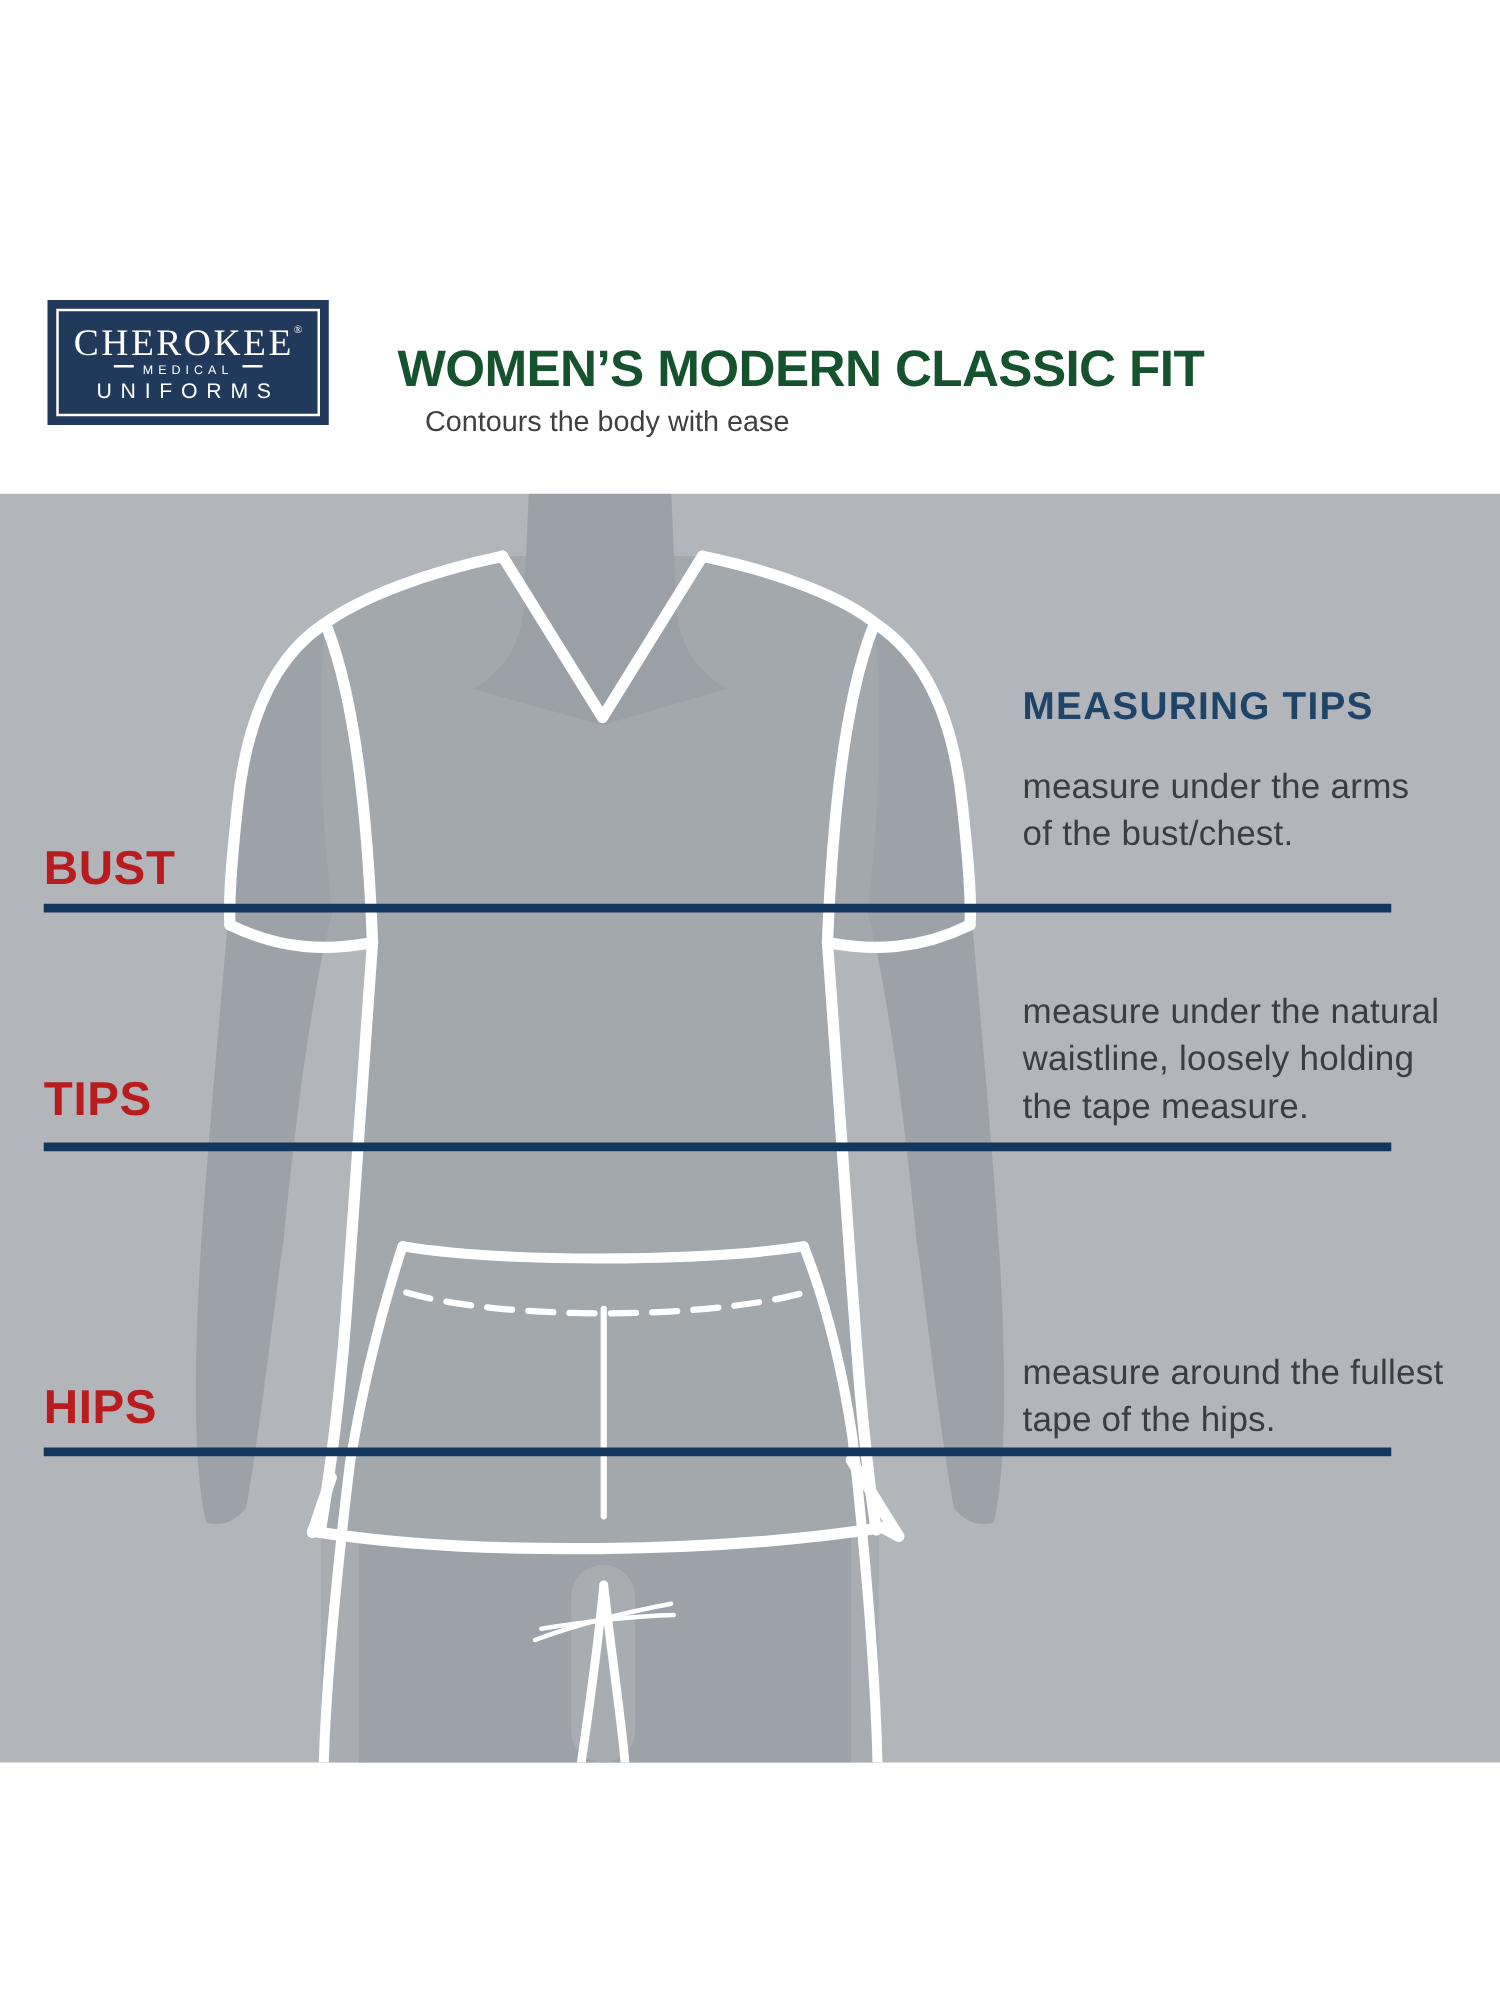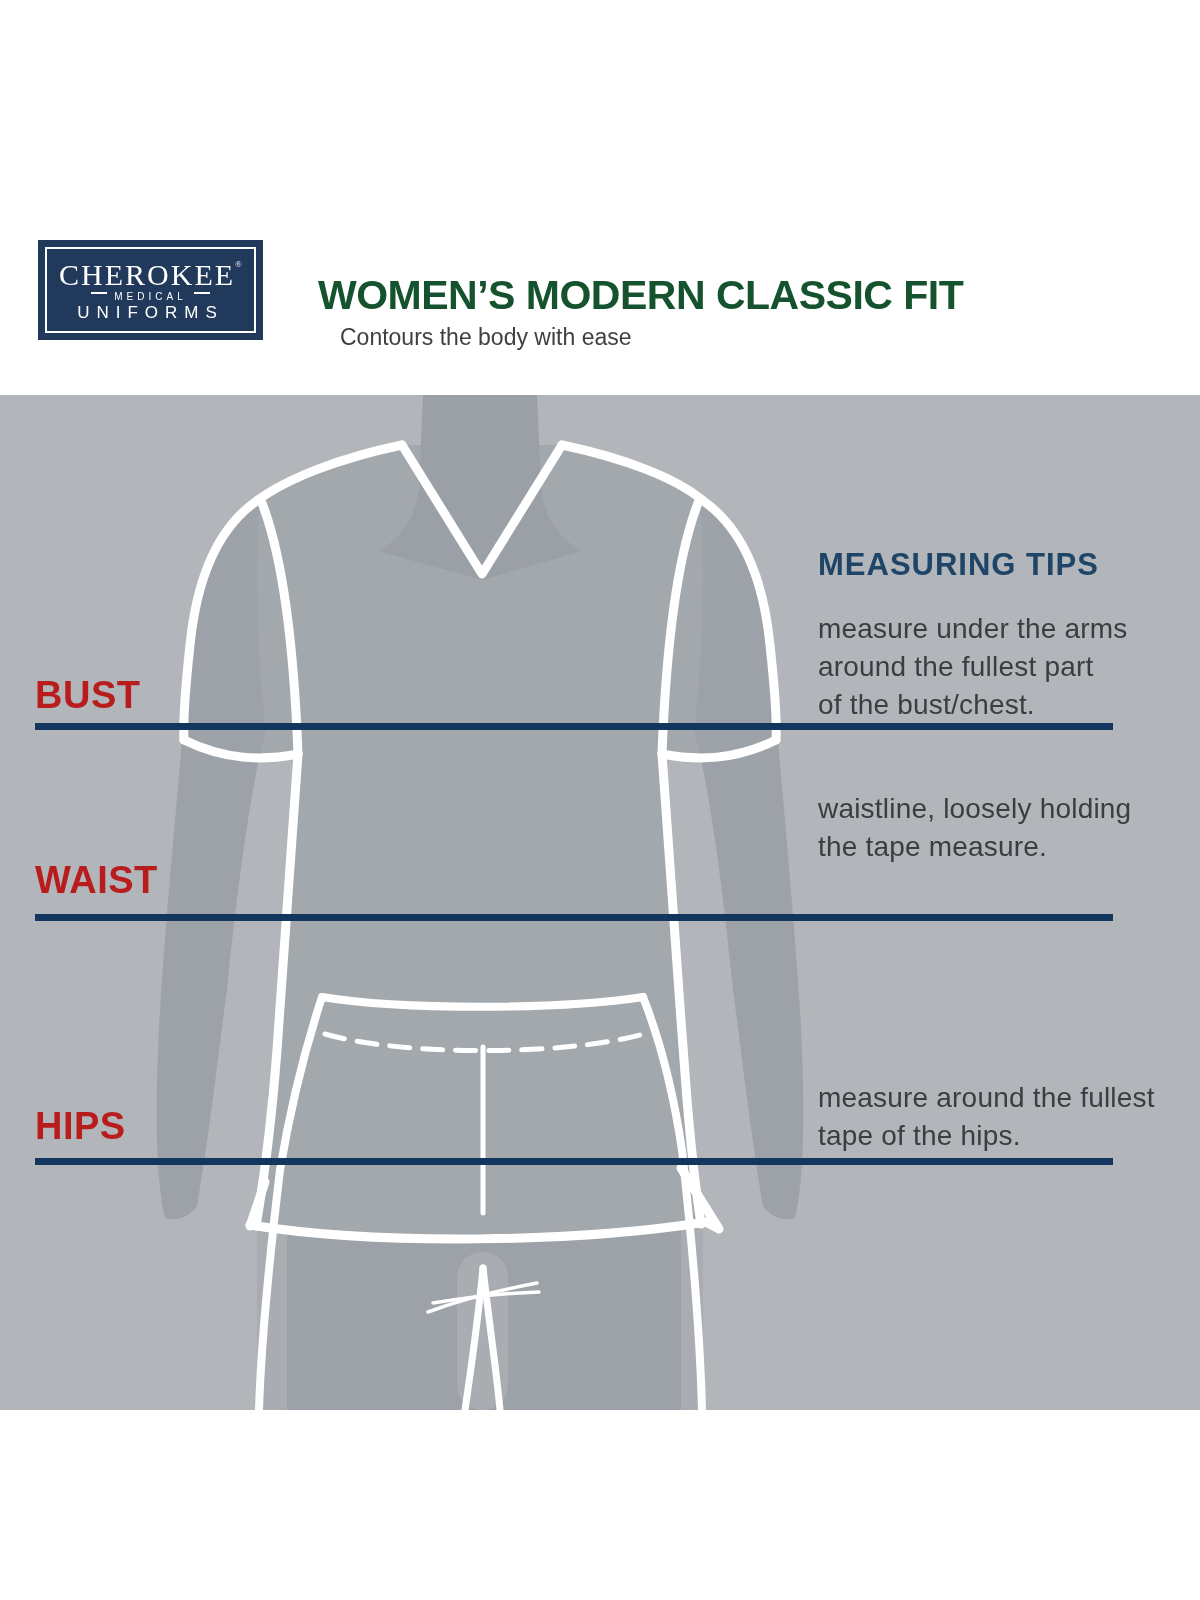--- a/index.html
+++ b/index.html
@@ -120,34 +120,34 @@
         <path stroke-width="7" d="M483,1268 C477,1330 470,1375 465,1410"></path>
         <path stroke-width="7" d="M483,1268 C490,1330 497,1375 500,1410"></path>
         <path stroke-width="3.5" d="M428,1312 C460,1300 500,1290 537,1283"></path>
         <path stroke-width="3.5" d="M433,1303 C470,1297 505,1293 539,1292"></path>
       </g>
     </svg>
   </div>
 
   <div class="m-label lbl-bust">BUST</div>
   <div class="m-line line-bust"></div>
-  <div class="m-label lbl-waist">WAIST</div>
+  <div class="m-label lbl-waist">TIPS</div>
   <div class="m-line line-waist"></div>
   <div class="m-label lbl-hips">HIPS</div>
   <div class="m-line line-hips"></div>
 
   <div class="tips-heading">MEASURING TIPS</div>
 
   <div class="tip tip-bust">
     <div>measure under the arms</div>
-    <div>around the fullest part</div>
     <div>of the bust/chest.</div>
   </div>
 
   <div class="tip tip-waist">
+    <div>measure under the natural</div>
     <div>waistline, loosely holding</div>
     <div>the tape measure.</div>
   </div>
 
   <div class="tip tip-hips">
     <div>measure around the fullest</div>
     <div>tape of the hips.</div>
   </div>
 
 </div>

